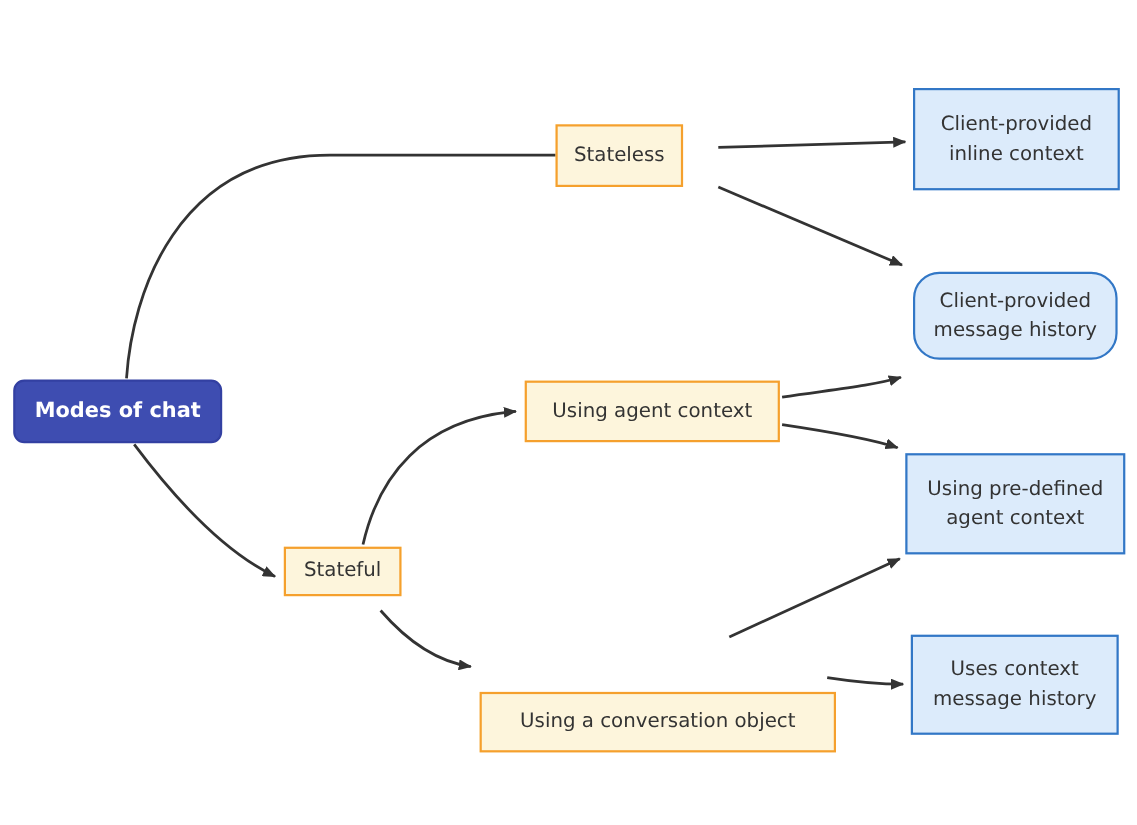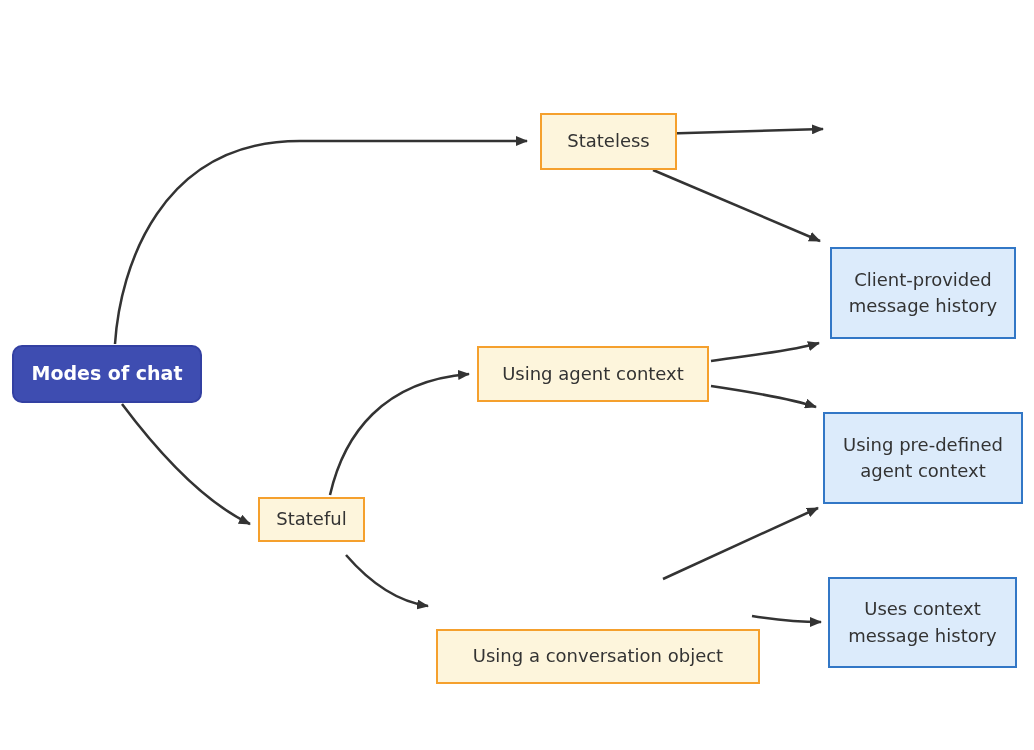--- a/index.html
+++ b/index.html
@@ -53,23 +53,23 @@
     background: #3E4DB1;
     border: 2px solid #3340A2;
     border-radius: 10px;
     color: #ffffff;
     font-weight: bold;
     font-size: 19px;
     white-space: nowrap;
   }
   
   #node-root          { left: 12px;  top: 345px; width: 190px; height: 58px; }
-  #node-stateless     { left: 540px; top: 113px; width: 137px; height: 57px; }
+  #node-stateless     { left: 505px; top: 113px; width: 116px; height: 57px; }
   #node-inline-ctx    { left: 830px; top: 80px;  width: 188px; height: 93px; }
-  #node-msg-history   { left: 830px; top: 247px; width: 186px; height: 92px; }
+  #node-msg-history   { left: 830px; top: 247px; width: 186px; height: 80px; border-radius: 24px; }
   #node-agent-ctx     { left: 477px; top: 346px; width: 232px; height: 56px; text-align: right; }
   #node-predefined    { left: 823px; top: 412px; width: 200px; height: 92px; }
   #node-stateful      { left: 258px; top: 497px; width: 107px; height: 45px; }
   #node-conversation  { left: 436px; top: 581px; width: 324px; height: 55px; margin-top: 48px; }
   #node-stored        { left: 828px; top: 577px; width: 189px; height: 91px; }
 </style>
 </head>
 <body>
 
 <div class="canvas">
@@ -93,20 +93,23 @@
   </svg>
 
   <div class="node root" id="node-root">
     <span>Modes of chat</span>
   </div>
 
   <div class="node branch" id="node-stateless">
     <span>Stateless</span>
   </div>
 
+  <div class="node leaf" id="node-inline-ctx">
+    <span>Client-provided inline context</span>
+  </div>
 
   <div class="node leaf" id="node-msg-history">
     <span>Client-provided message history</span>
   </div>
 
   <div class="node branch" id="node-agent-ctx">
     <span>Using agent context</span>
   </div>
 
   <div class="node leaf" id="node-predefined">

